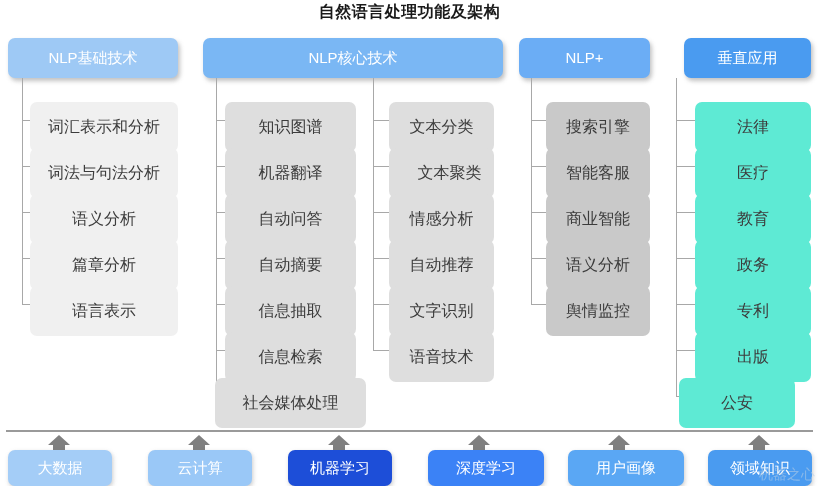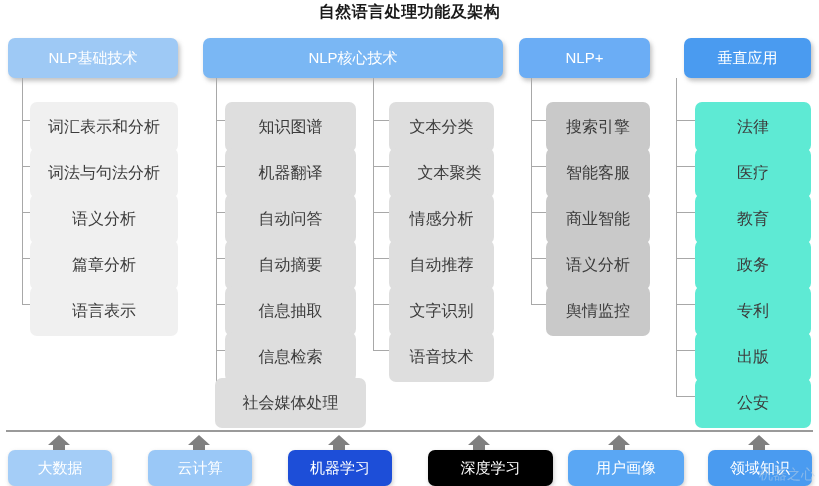--- a/index.html
+++ b/index.html
@@ -196,21 +196,21 @@
 <div class="hline" style="left:676px; top:304px; width:21px;"></div>
 <div class="hline" style="left:676px; top:350px; width:21px;"></div>
 <div class="hline" style="left:676px; top:396px; width:21px;"></div>
 
 <div class="box item item-c4" style="left:695px; top:102px; width:116px;">法律</div>
 <div class="box item item-c4" style="left:695px; top:148px; width:116px;">医疗</div>
 <div class="box item item-c4" style="left:695px; top:194px; width:116px;">教育</div>
 <div class="box item item-c4" style="left:695px; top:240px; width:116px;">政务</div>
 <div class="box item item-c4" style="left:695px; top:286px; width:116px;">专利</div>
 <div class="box item item-c4" style="left:695px; top:332px; width:116px;">出版</div>
-<div class="box item item-c4" style="left:695px; top:378px; width:116px;">公安</div>
+<div class="box item item-c4" style="left:679px; top:378px; width:116px;">公安</div>
 
 <div id="bottom-divider"></div>
 
 <div class="arrow-up" style="left:46px; top:434px;">
   <svg width="26" height="24" viewBox="0 0 26 24">
       <path d="M13 1 L24 11 L19 11 L19 23 L7 23 L7 11 L2 11 Z" fill="#808080"></path>
     </svg>
 </div>
 <div class="arrow-up" style="left:186px; top:434px;">
   <svg width="26" height="24" viewBox="0 0 26 24">
@@ -234,17 +234,17 @@
 </div>
 <div class="arrow-up" style="left:746px; top:434px;">
   <svg width="26" height="24" viewBox="0 0 26 24">
       <path d="M13 1 L24 11 L19 11 L19 23 L7 23 L7 11 L2 11 Z" fill="#808080"></path>
     </svg>
 </div>
 
 <div class="box found" style="left:8px;   top:450px; width:104px; background:#a4cdf7;">大数据</div>
 <div class="box found" style="left:148px; top:450px; width:104px; background:#9ac8f7;">云计算</div>
 <div class="box found" style="left:288px; top:450px; width:104px; background:#1d4ed8;">机器学习</div>
-<div class="box found" style="left:428px; top:450px; width:125px; background:#000000;">深度学习</div>
+<div class="box found" style="left:428px; top:450px; width:116px; background:#3b82f6;">深度学习</div>
 <div class="box found" style="left:568px; top:450px; width:116px; background:#5aa7f4;">用户画像</div>
 <div class="box found" style="left:708px; top:450px; width:104px; background:#4a9bf0;">领域知识</div>
 
 <div id="watermark">机器之心</div>
 
 </body></html>

